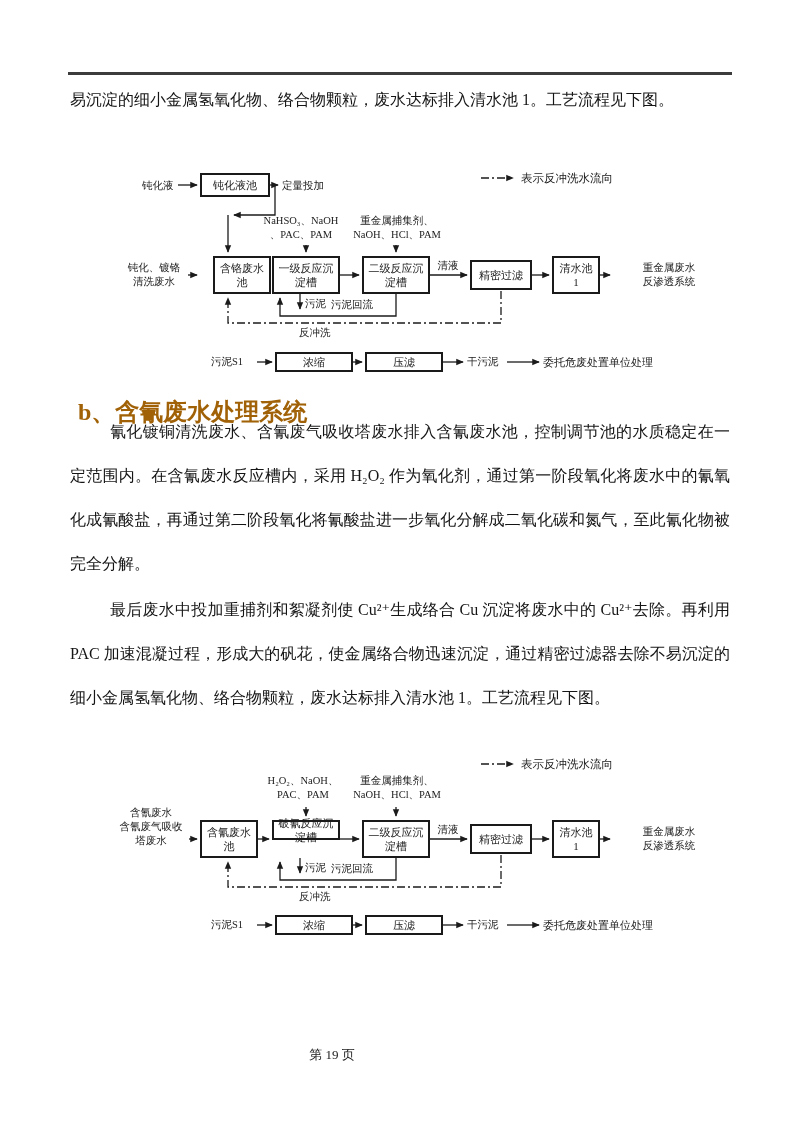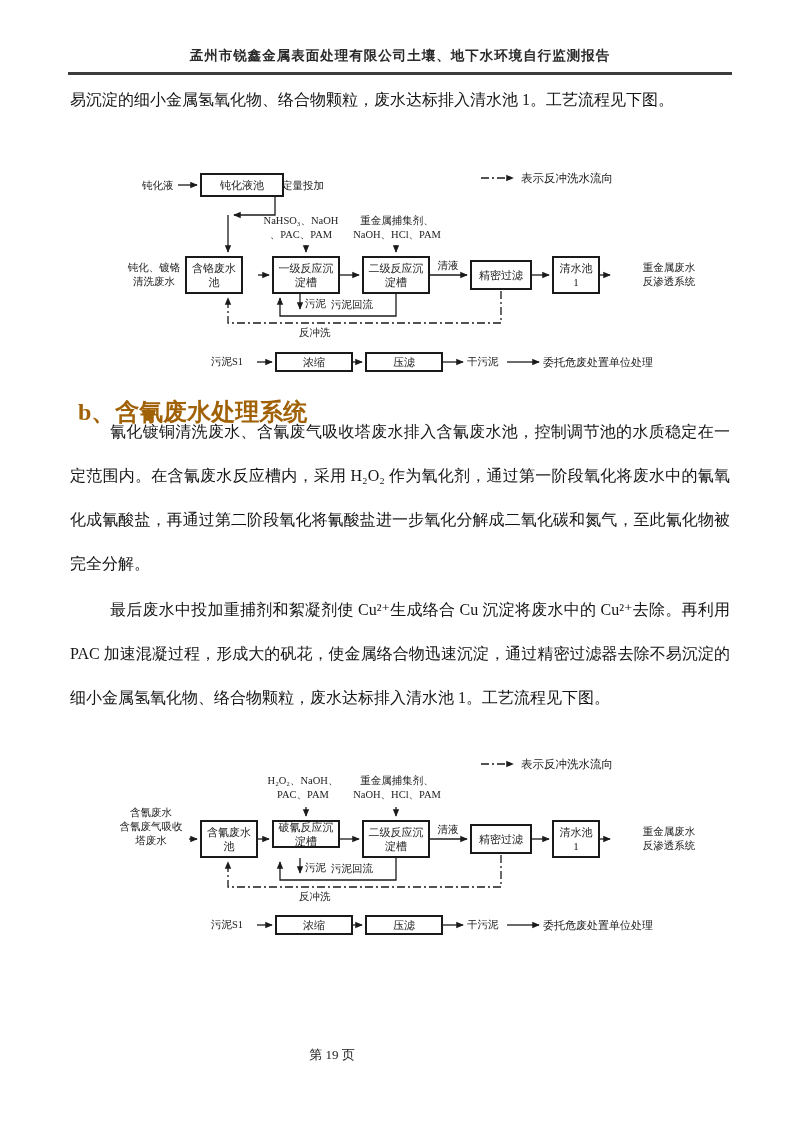--- a/index.html
+++ b/index.html
@@ -26,21 +26,20 @@
   .lbl.wrap{white-space:normal;}
   .bx{position:absolute;border:2px solid #1a1a1a;background:#fff;box-sizing:border-box;
       display:flex;flex-direction:column;align-items:center;justify-content:center;
       text-align:center;line-height:14px;font-size:11px;}
 </style>
 </head>
 <body>
 
 <div class="page">
 
-  <div class="hdr">孟州市锐鑫金属表面处理有限公司土壤、地下水环境自行监测报告</div>
   <div class="hdr-rule"></div>
 
   <div class="body-text" style="top:78px;">易沉淀的细小金属氢氧化物、络合物颗粒，废水达标排入清水池 1。工艺流程见下图。</div>
 
   <div class="fc fc1">
     <svg width="685" height="222">
       <defs>
         <marker id="m1" viewBox="0 0 10 10" refX="8" refY="5" markerWidth="6.5" markerHeight="6.5" orient="auto-start-reverse">
           <path d="M0,1.2 L9,5 L0,8.8 z" fill="#1b1b1b"></path>
         </marker>
@@ -62,39 +61,39 @@
       <polyline class="ln" points="281,134 281,156 165,156 165,138" marker-end="url(#m1)"></polyline>
       <polyline class="ln dd" points="386,131 386,163 113,163 113,138" marker-end="url(#m1)"></polyline>
       <line class="ln" x1="142" y1="202" x2="157" y2="202" marker-end="url(#m1)"></line>
       <line class="ln" x1="238" y1="202" x2="247" y2="202" marker-end="url(#m1)"></line>
       <line class="ln" x1="328" y1="202" x2="348" y2="202" marker-end="url(#m1)"></line>
       <line class="ln" x1="392" y1="202" x2="424" y2="202" marker-end="url(#m1)"></line>
     </svg>
 
     <div class="lbl" style="left:406px;top:11px;font-size:11.5px;">表示反冲洗水流向</div>
     <div class="lbl" style="left:27px;top:19px;">钝化液</div>
-    <div class="bx" style="left:85px;top:13px;width:84px;height:24px;">
+    <div class="bx" style="left:85px;top:13px;width:70px;height:24px;">
       <div>钝化液池</div>
     </div>
     <div class="lbl" style="left:167px;top:19px;">定量投加</div>
 
     <div class="lbl wrap" style="left:134px;top:54px;width:104px;">
       <div>NaHSO₃、NaOH</div>
       <div>、PAC、PAM</div>
     </div>
     <div class="lbl wrap" style="left:226px;top:54px;width:112px;">
       <div>重金属捕集剂、</div>
       <div>NaOH、HCl、PAM</div>
     </div>
 
     <div class="lbl wrap" style="left:5px;top:101px;width:68px;">
       <div>钝化、镀铬</div>
       <div>清洗废水</div>
     </div>
-    <div class="bx" style="left:70px;top:96px;width:58px;height:38px;">
+    <div class="bx" style="left:98px;top:96px;width:58px;height:38px;">
       <div>含铬废水</div>
       <div>池</div>
     </div>
     <div class="bx" style="left:157px;top:96px;width:68px;height:38px;">
       <div>一级反应沉</div>
       <div>淀槽</div>
     </div>
     <div class="bx" style="left:247px;top:96px;width:68px;height:38px;">
       <div>二级反应沉</div>
       <div>淀槽</div>
@@ -169,21 +168,21 @@
 
     <div class="lbl wrap" style="left:0px;top:56px;width:72px;">
       <div>含氰废水</div>
       <div>含氰废气吸收</div>
       <div>塔废水</div>
     </div>
     <div class="bx" style="left:85px;top:70px;width:58px;height:38px;">
       <div>含氰废水</div>
       <div>池</div>
     </div>
-    <div class="bx" style="left:157px;top:70px;width:68px;height:28px;">
+    <div class="bx" style="left:157px;top:70px;width:68px;height:20px;">
       <div>破氰反应沉</div>
       <div>淀槽</div>
     </div>
     <div class="bx" style="left:247px;top:70px;width:68px;height:38px;">
       <div>二级反应沉</div>
       <div>淀槽</div>
     </div>
     <div class="lbl" style="left:315px;top:73px;width:36px;">清液</div>
     <div class="bx" style="left:355px;top:74px;width:62px;height:30px;">
       <div>精密过滤</div>

